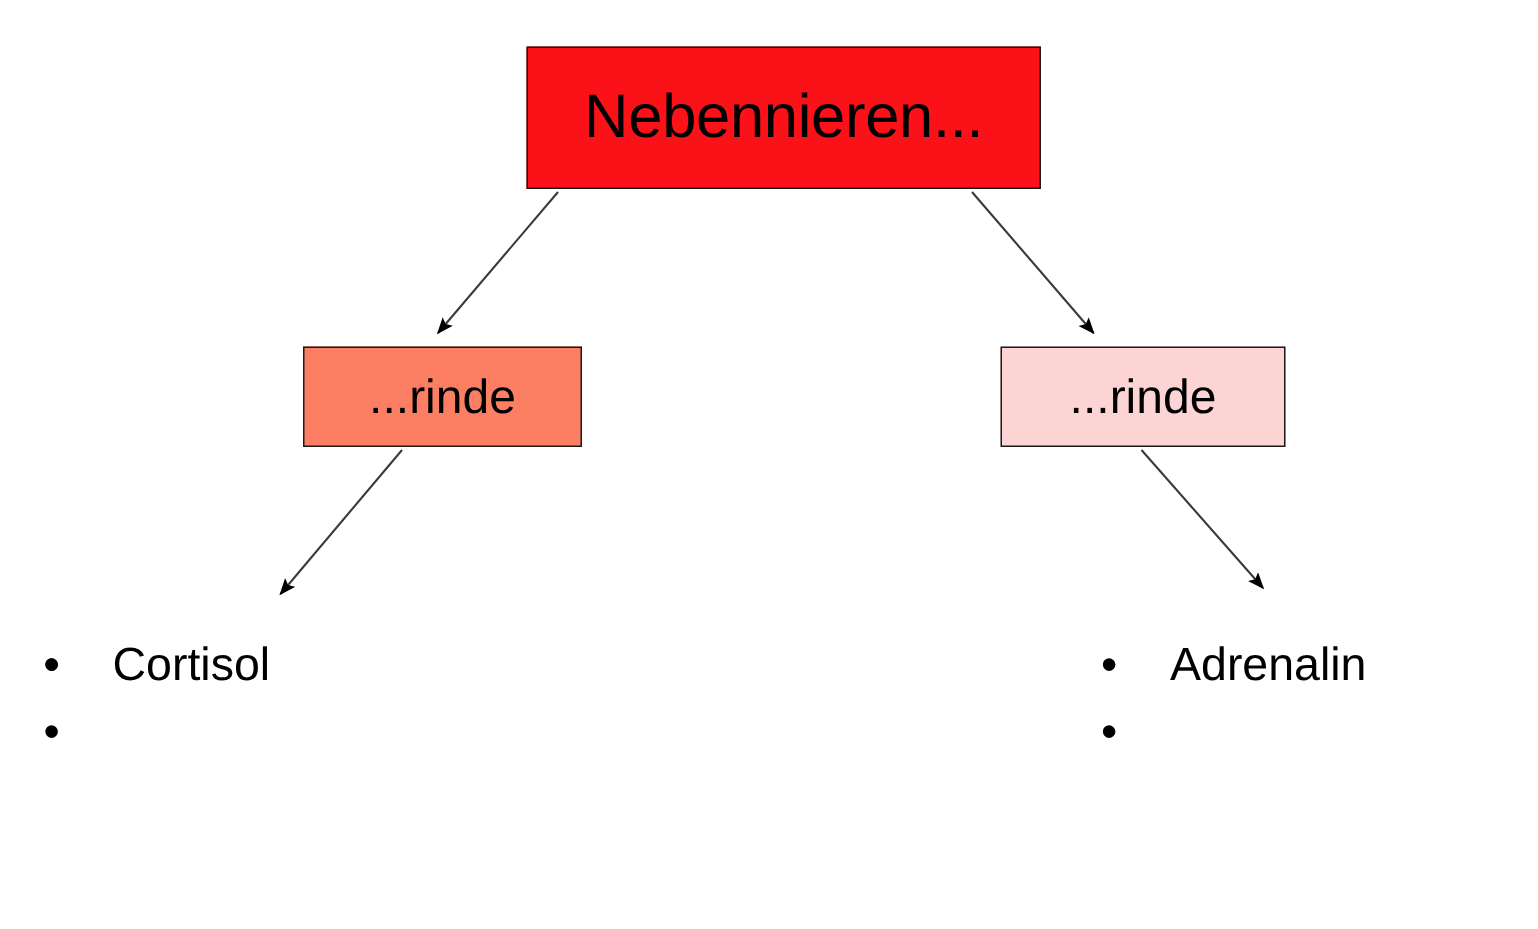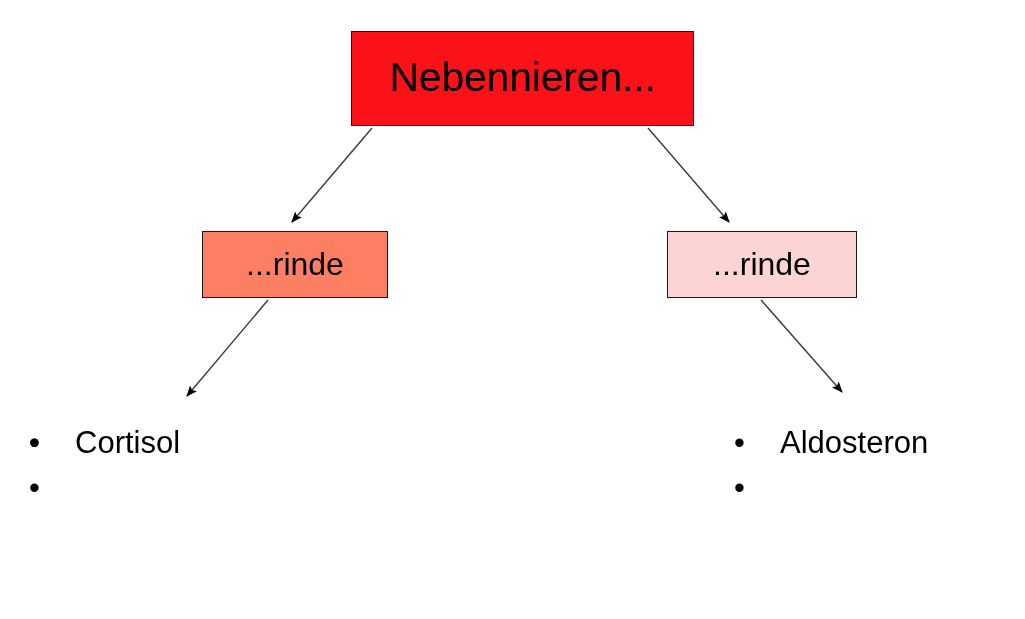--- a/index.html
+++ b/index.html
@@ -168,20 +168,20 @@
       <span class="txt">Cortisol</span>
     </li>
     <li>
       <span class="dot">•</span>
     </li>
   </ul>
 
   <ul class="bullet-list" id="list-medulla">
     <li>
       <span class="dot">•</span>
-      <span class="txt">Aldosteron</span>
+      <span class="txt">Adrenalin</span>
     </li>
     <li>
       <span class="dot">•</span>
     </li>
   </ul>
 
 </div>
 
 </body></html>

